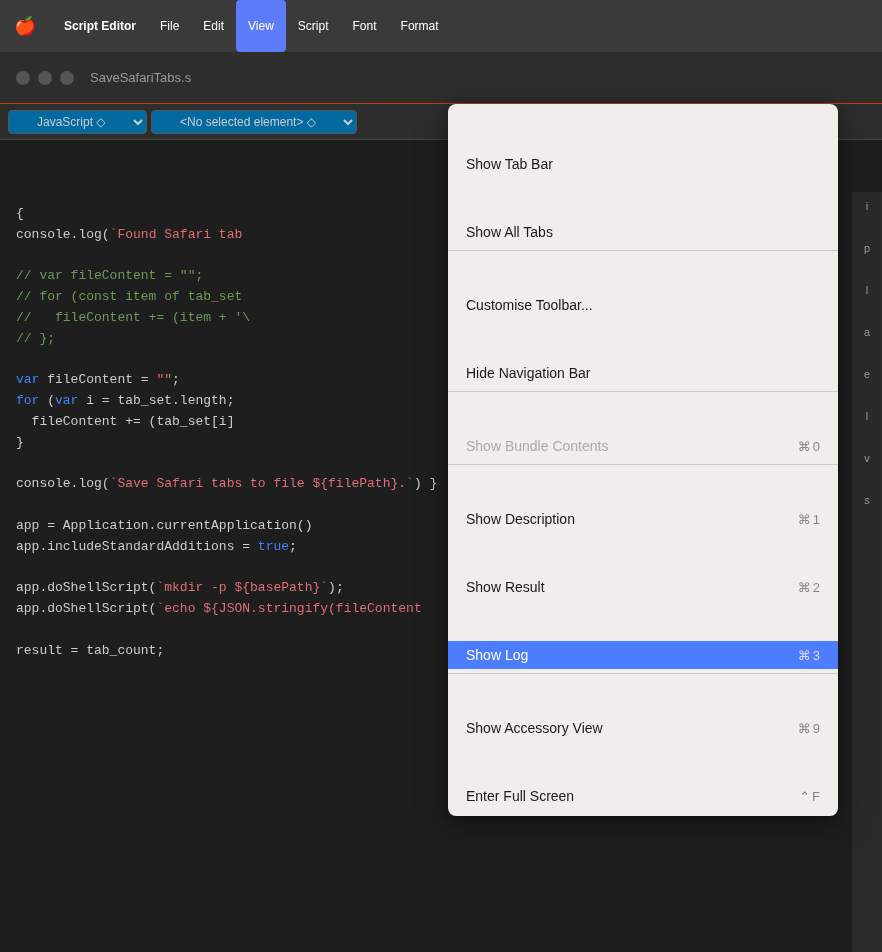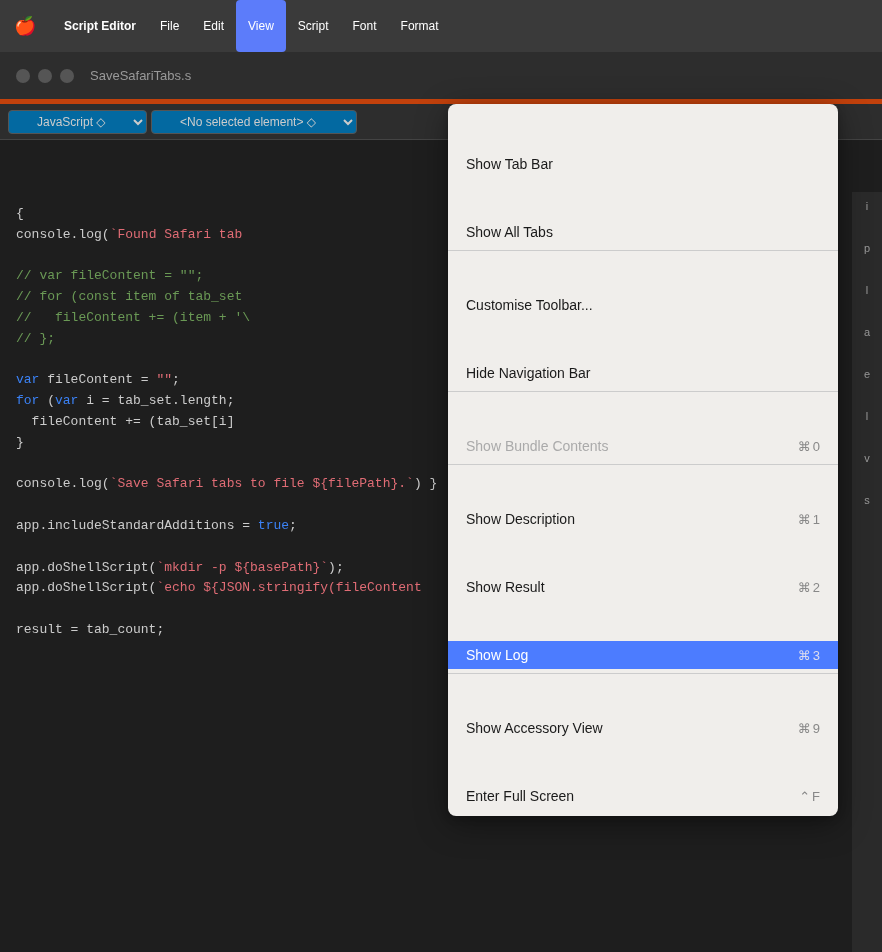--- a/index.html
+++ b/index.html
@@ -59,21 +59,21 @@
       background: #1e1e1e;
     }
 
     
     .title-bar {
       height: 52px;
       background: #2d2d2d;
       display: flex;
       align-items: center;
       padding: 0 16px;
-      border-bottom: 5px solid #c2410c;
+      border-bottom: 1px solid #c2410c;
     }
     .traffic-lights {
       display: flex;
       gap: 8px;
       margin-right: 16px;
     }
     .traffic-light {
       width: 14px;
       height: 14px;
       border-radius: 50%;
@@ -264,20 +264,21 @@
     <span class="code-line comment">//   fileContent += (item + '\</span>
     <span class="code-line comment">// };</span>
     <span class="code-line plain">&nbsp;</span>
     <span class="code-line"><span class="kw">var</span><span class="plain"> fileContent = </span><span class="str-red">""</span><span class="plain">;</span></span>
     <span class="code-line"><span class="kw">for</span><span class="plain"> (</span><span class="kw">var</span><span class="plain"> i = tab_set.length;</span></span>
     <span class="code-line plain">  fileContent += (tab_set[i]</span>
     <span class="code-line plain">}</span>
     <span class="code-line plain">&nbsp;</span>
     <span class="code-line"><span class="plain">console.log(</span><span class="str-red">`Save Safari tabs to file ${filePath}.`</span><span class="plain">) }</span></span>
     <span class="code-line plain">&nbsp;</span>
+    <span class="code-line plain">app = Application.currentApplication()</span>
     <span class="code-line"><span class="plain">app.includeStandardAdditions = </span><span class="kw">true</span><span class="plain">;</span></span>
     <span class="code-line plain">&nbsp;</span>
     <span class="code-line"><span class="plain">app.doShellScript(</span><span class="str-red">`mkdir -p ${basePath}`</span><span class="plain">);</span></span>
     <span class="code-line"><span class="plain">app.doShellScript(</span><span class="str-red">`echo ${JSON.stringify(fileContent</span></span>
     <span class="code-line plain">&nbsp;</span>
     <span class="code-line plain">result = tab_count;</span>
   </div>
 
   <div class="right-panel-text">
     <span>i</span>

